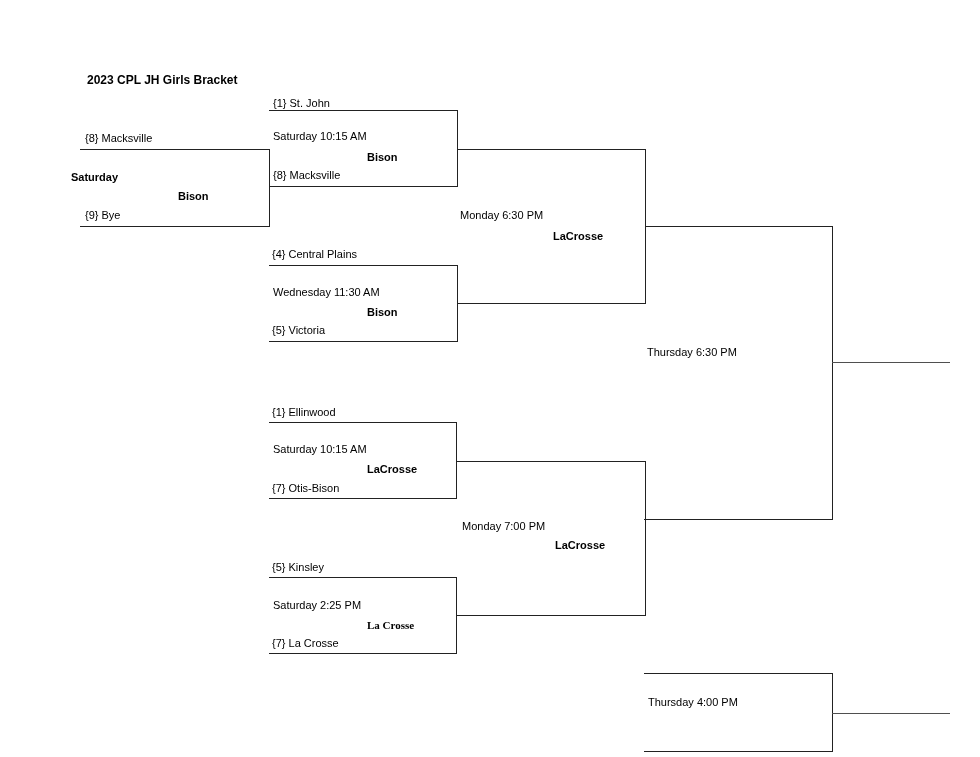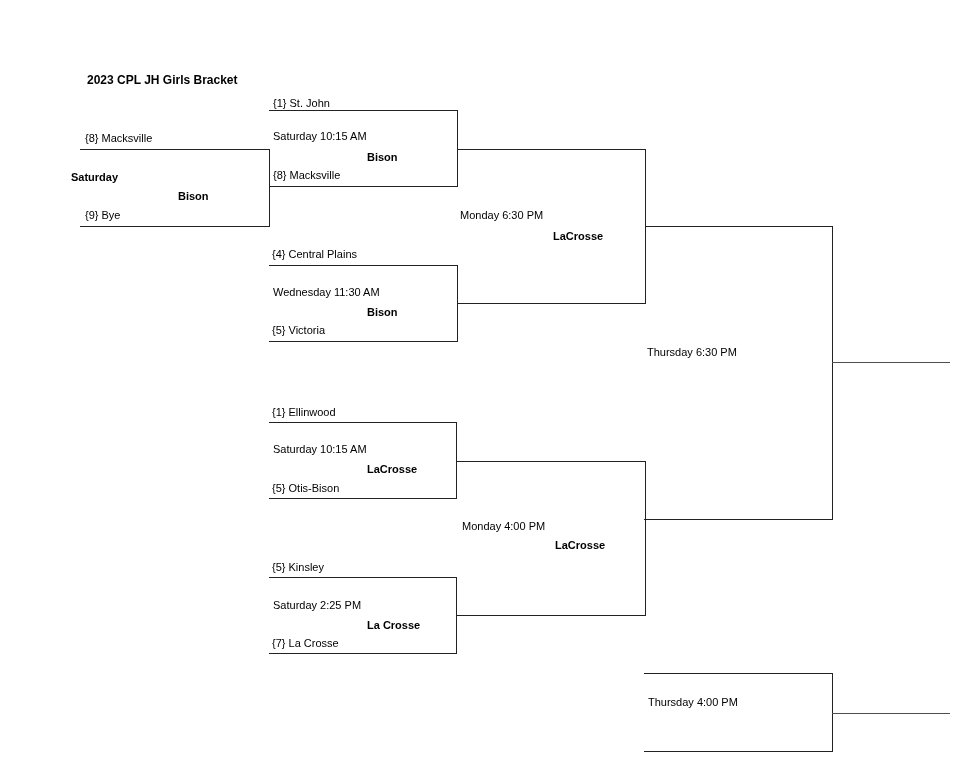--- a/index.html
+++ b/index.html
@@ -100,30 +100,30 @@
   <div class="lbl" style="left:213px; top:109px;">{8} Macksville</div>
 
   <div class="lbl" style="left:212px; top:188px;">{4} Central Plains</div>
   <div class="lbl" style="left:213px; top:226px;">Wednesday 11:30 AM</div>
   <div class="lbl bold" style="left:307px; top:246px;">Bison</div>
   <div class="lbl" style="left:212px; top:264px;">{5} Victoria</div>
 
   <div class="lbl" style="left:212px; top:346px;">{1} Ellinwood</div>
   <div class="lbl" style="left:213px; top:383px;">Saturday 10:15 AM</div>
   <div class="lbl bold" style="left:307px; top:403px;">LaCrosse</div>
-  <div class="lbl" style="left:212px; top:422px;">{5} Otis-Bison</div>
+  <div class="lbl" style="left:212px; top:422px;">{7} Otis-Bison</div>
 
   <div class="lbl" style="left:212px; top:501px;">{5} Kinsley</div>
   <div class="lbl" style="left:213px; top:539px;">Saturday 2:25 PM</div>
-  <div class="lbl bold" style="left:307px; top:559px;">La Crosse</div>
+  <div class="lbl bold" style="left:307px; top:559px;font-family:Liberation Serif, serif;">La Crosse</div>
   <div class="lbl" style="left:212px; top:577px;">{7} La Crosse</div>
 
   <div class="lbl" style="left:400px; top:149px;">Monday 6:30 PM</div>
   <div class="lbl bold" style="left:493px; top:170px;">LaCrosse</div>
 
-  <div class="lbl" style="left:402px; top:460px;">Monday 4:00 PM</div>
+  <div class="lbl" style="left:402px; top:460px;">Monday 7:00 PM</div>
   <div class="lbl bold" style="left:495px; top:479px;">LaCrosse</div>
 
   <div class="lbl" style="left:587px; top:286px;">Thursday 6:30 PM</div>
 
   <div class="lbl" style="left:588px; top:636px;">Thursday 4:00 PM</div>
 
 </div>
 
 </body></html>

